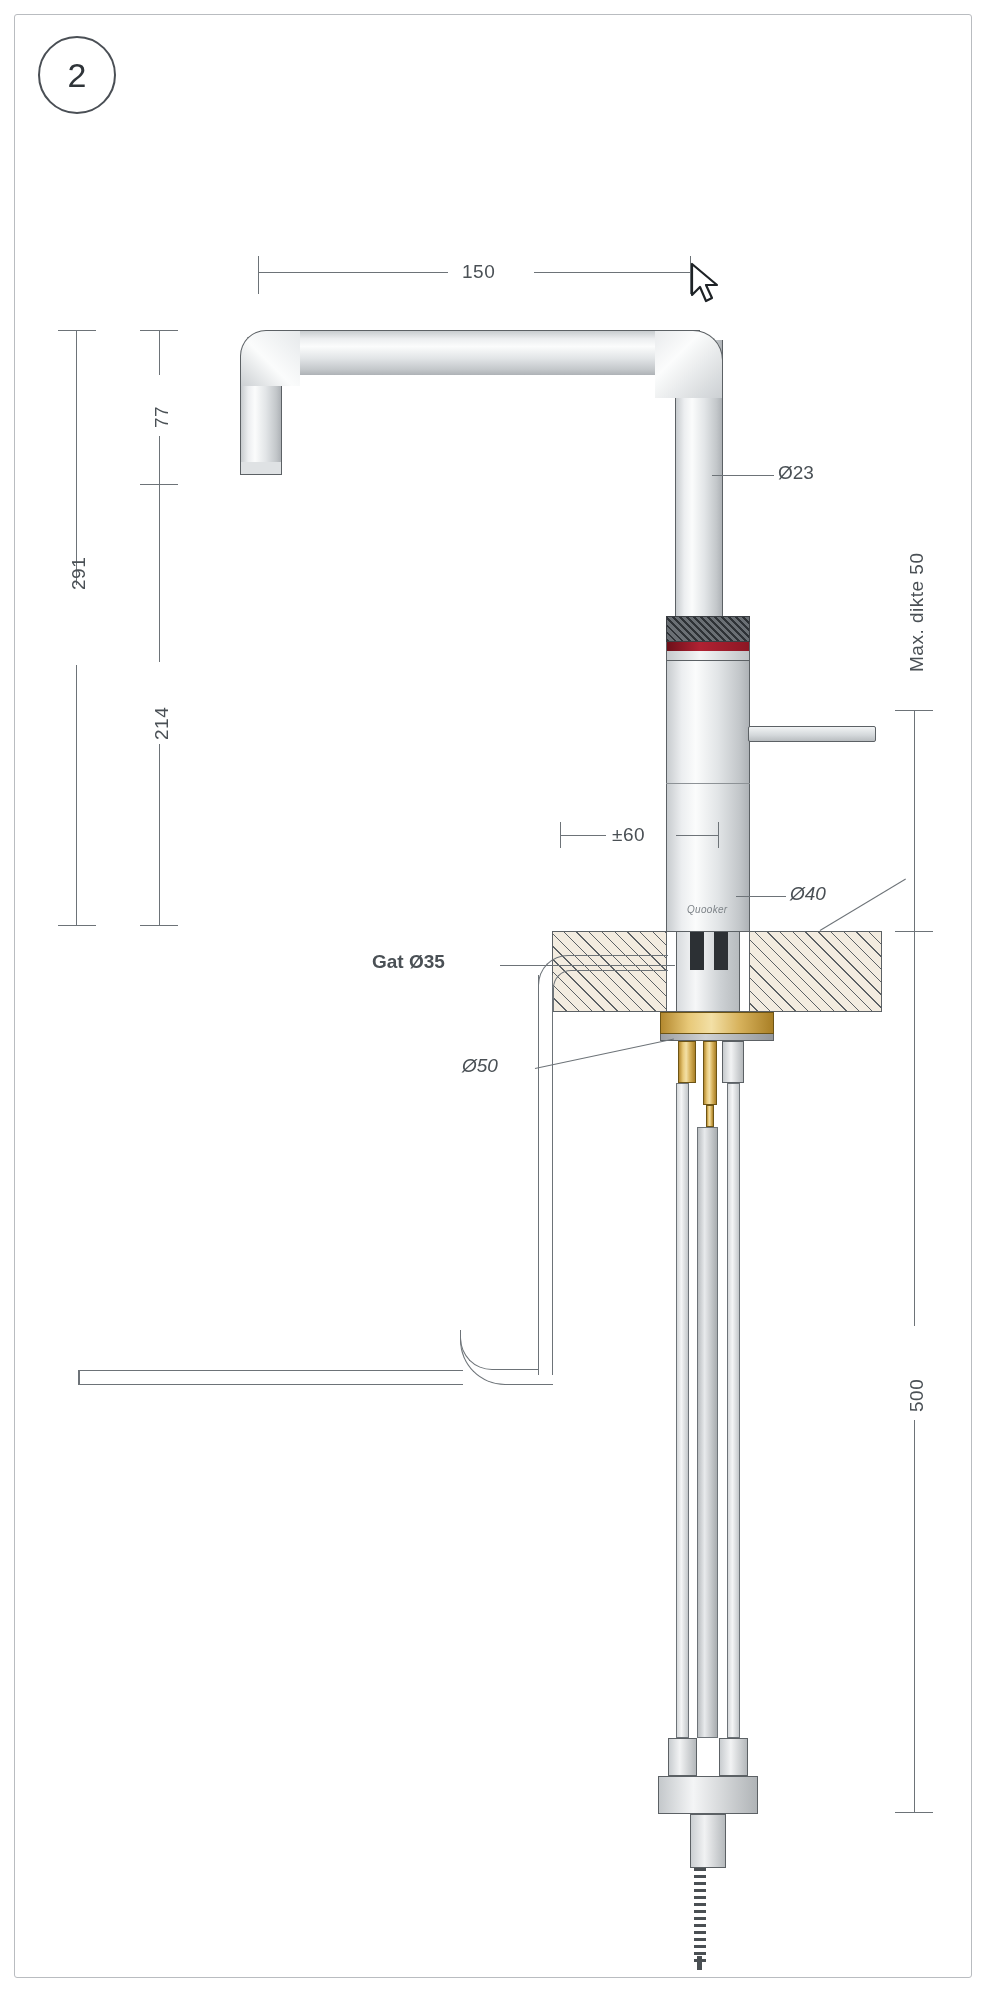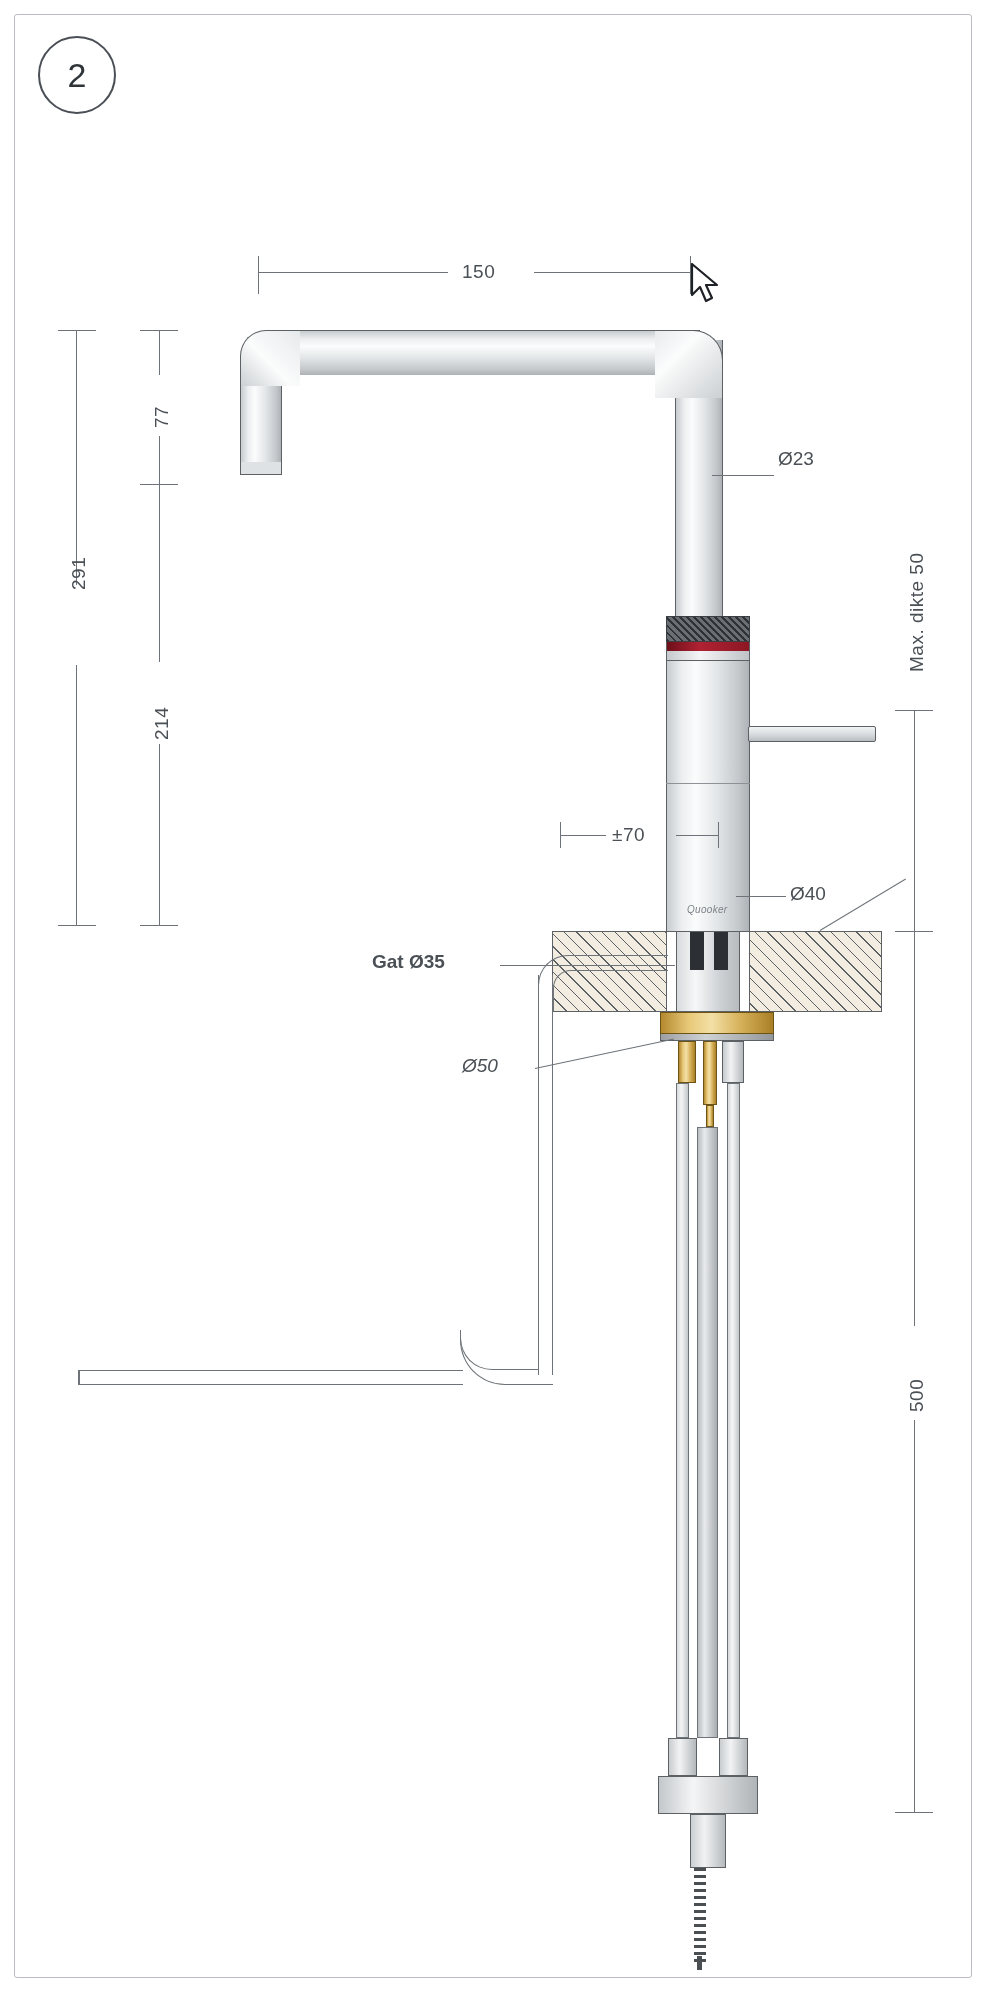--- a/index.html
+++ b/index.html
@@ -59,43 +59,43 @@
   <div class="metal-h outline" style="position:absolute;left:280px;top:330px;width:420px;height:45px;border-right:none;border-bottom:none;"></div>
 
   <div style="position:absolute;left:655px;top:330px;width:68px;height:68px;border-top-right-radius:30px;border:1px solid #5c6165;border-left:none;border-bottom:none;background:linear-gradient(135deg,#e9ebed,#fbfcfc 35%,#ccd0d3);box-sizing:border-box;"></div>
 
   <div class="metal-v outline" style="position:absolute;left:240px;top:375px;width:42px;height:100px;border-top:none;"></div>
   <div style="position:absolute;left:240px;top:462px;width:42px;height:13px;border:1px solid #5c6165;border-top:none;background:#dfe2e4;box-sizing:border-box;"></div>
 
   <div style="position:absolute;left:240px;top:330px;width:60px;height:56px;border-top-left-radius:26px;border:1px solid #5c6165;border-right:none;border-bottom:none;background:linear-gradient(45deg,#ccd0d3,#fbfcfc 45%,#e6e9eb);box-sizing:border-box;"></div>
 
   <div class="ln hln" style="left:712px;top:475px;width:62px;height:1.2px;"></div>
-  <div class="lbl" style="left:778px;top:448px;">Ø23</div>
+  <div class="lbl" style="left:778px;top:462px;">Ø23</div>
 
   <div style="position:absolute;left:666px;top:616px;width:84px;height:26px;border:1px solid #3b3f43;box-sizing:border-box;background:
      repeating-linear-gradient(45deg,#2e3236 0px,#2e3236 2px,#6a6f74 2px,#6a6f74 5px),
      #3b3f43;"></div>
   <div style="position:absolute;left:666px;top:642px;width:84px;height:9px;border-left:1px solid #5c6165;border-right:1px solid #5c6165;box-sizing:border-box;background:linear-gradient(to right,#6d0f19,#b02233 40%,#8d1724);"></div>
   <div style="position:absolute;left:666px;top:651px;width:84px;height:10px;border:1px solid #5c6165;border-top:none;box-sizing:border-box;background:linear-gradient(to right,#c6cacd,#f4f5f6 40%,#bfc3c6);"></div>
 
   <div class="metal-v outline" style="position:absolute;left:666px;top:661px;width:84px;height:290px;border-top:none;"></div>
   <div style="position:absolute;left:666px;top:783px;width:84px;height:1px;background:#8d9296;"></div>
 
   <div style="position:absolute;left:748px;top:726px;width:128px;height:16px;border:1px solid #5c6165;border-radius:2px;box-sizing:border-box;background:linear-gradient(to bottom,#f2f4f5,#d3d7da 60%,#b9bdc0);"></div>
 
   <div style="position:absolute;left:687px;top:904px;font-size:10px;color:#7d8388;letter-spacing:.3px;font-style:italic;">Quooker</div>
 
   <div class="ln vln" style="left:560px;top:822px;width:1.4px;height:26px;"></div>
   <div class="ln vln" style="left:718px;top:822px;width:1.4px;height:26px;"></div>
   <div class="ln hln" style="left:560px;top:835px;width:46px;height:1.4px;"></div>
   <div class="ln hln" style="left:676px;top:835px;width:43px;height:1.4px;"></div>
-  <div class="dim-text" style="left:612px;top:824px;">±70</div>
+  <div class="dim-text" style="left:612px;top:824px;">±60</div>
 
   <div class="ln hln" style="left:736px;top:896px;width:50px;height:1.2px;"></div>
-  <div class="lbl" style="left:790px;top:883px;">Ø40</div>
+  <div class="lbl" style="left:790px;top:883px;font-style:italic;">Ø40</div>
 
   <div class="hatch" style="position:absolute;left:552px;top:931px;width:330px;height:81px;border:1px solid #5c6165;box-sizing:border-box;"></div>
 
   <div style="position:absolute;left:666px;top:932px;width:84px;height:79px;background:#ffffff;border-left:1px solid #5c6165;border-right:1px solid #5c6165;box-sizing:border-box;"></div>
 
   <div style="position:absolute;left:676px;top:932px;width:64px;height:79px;background:linear-gradient(to right,#d8dbde,#f6f7f8 30%,#cdd1d4 70%,#b7bbbe);border-left:1px solid #5c6165;border-right:1px solid #5c6165;box-sizing:border-box;"></div>
   <div style="position:absolute;left:690px;top:932px;width:14px;height:38px;background:#2c3034;"></div>
   <div style="position:absolute;left:714px;top:932px;width:14px;height:38px;background:#2c3034;"></div>
 
   <div class="ln hln" style="left:500px;top:965px;width:175px;height:1.2px;"></div>

